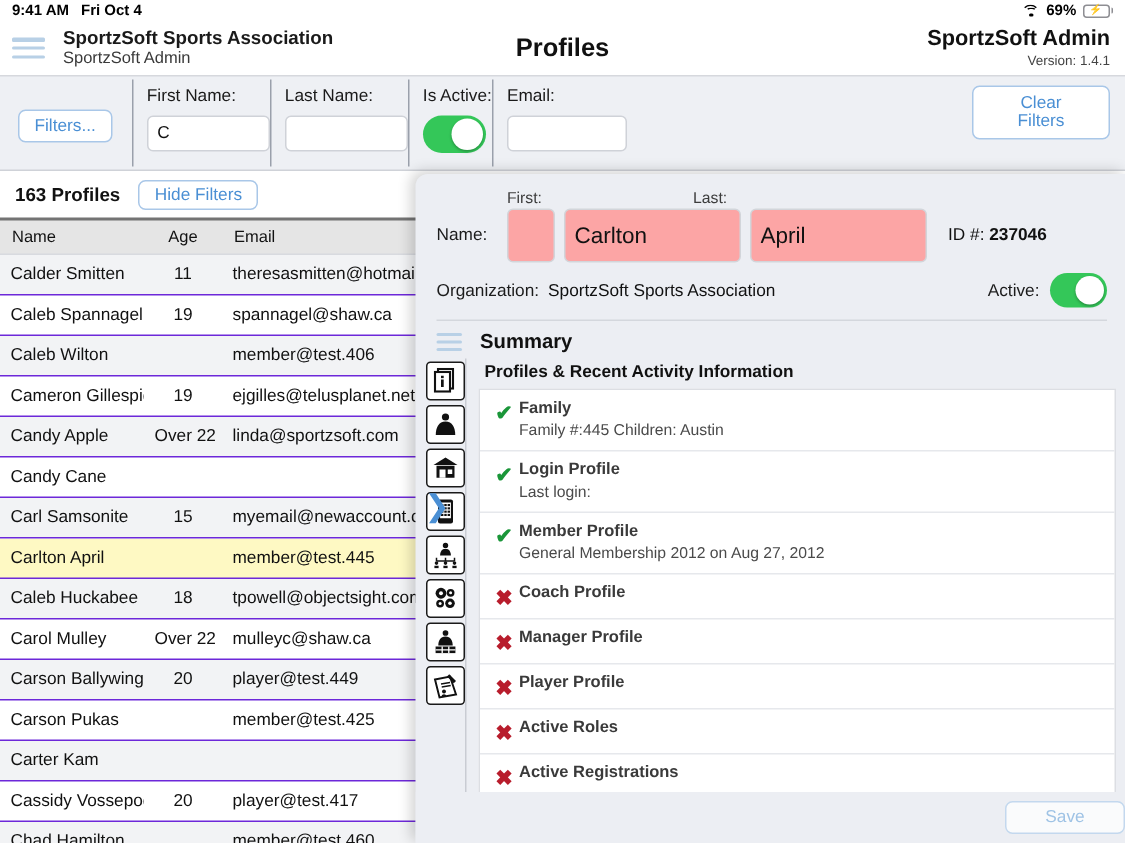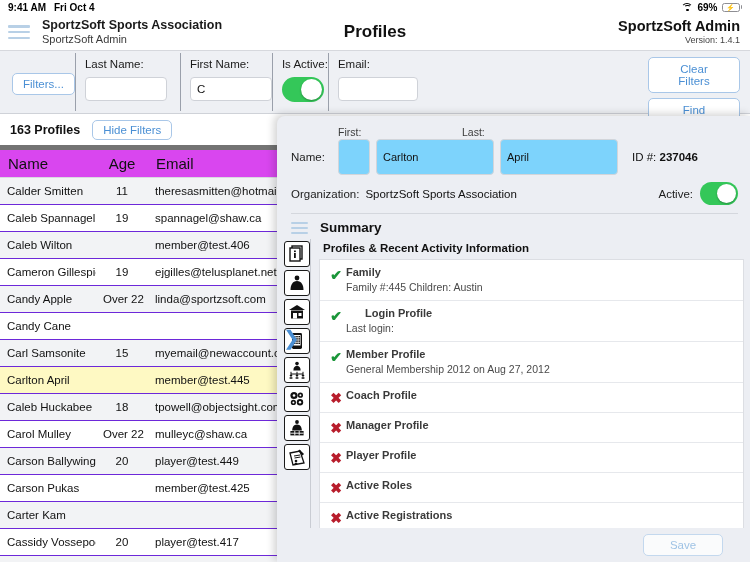--- a/index.html
+++ b/index.html
@@ -102,23 +102,23 @@
   
   .tablewrap { position: absolute; left: 0; top: 114px; width: 290px; bottom: 0; background: #fff; }
   .tablehead-row { height: 31px; display: flex; align-items: center; padding-left: 10px; background: #fff; }
   .profcount { font-size: 12.5px; font-weight: bold; color: #111; }
   .hidefilters {
     margin-left: 12px; font-size: 11.5px; color: #4a8fd4; background: #fff;
     border: 1px solid #a9c7e8; border-radius: 5px; padding: 3px 10px; cursor: pointer;
   }
   table.grid { width: 290px; border-collapse: collapse; table-layout: fixed; }
   table.grid th {
-    font-size: 15px; font-weight: normal; color: #111; text-align: left;
-    padding: 5px 8px; border-top: 5px solid #737373; border-bottom: 1px solid #d8dadf;
-    background: #d946ef;
+    font-size: 11px; font-weight: normal; color: #111; text-align: left;
+    padding: 5px 8px; border-top: 2px solid #737373; border-bottom: 1px solid #d8dadf;
+    background: #e5e5e5;
   }
   table.grid td {
     font-size: 11.5px; color: #111; padding: 7px 7px;
     border-bottom: 1px solid #6d28d9;
     white-space: nowrap; overflow: hidden; text-overflow: clip;
   }
   table.grid .c-name { width: 96px; }
   table.grid .c-age  { width: 52px; text-align: center; }
   table.grid .c-email{ width: 142px; }
   table.grid tr.alt td { background: #f2f3f5; }
@@ -134,22 +134,22 @@
     background: #eceef3; border-radius: 8px 0 0 0;
     box-shadow: -3px -2px 9px rgba(0,0,0,.18);
     z-index: 5; overflow: hidden;
   }
   .panel-head { padding: 10px 12px 0 14px; }
   .name-labels { display: flex; font-size: 10.5px; color: #3c3c3c; margin-bottom: 1px; padding-left: 47px; }
   .name-labels .l-first { width: 124px; }
   .name-row { display: flex; align-items: center; gap: 6px; }
   .name-row .lbl { font-size: 11.5px; color: #1c1c1c; width: 41px; }
   .name-row input {
-    border: 1px solid #d2d5da; border-radius: 4px; height: 21px; background: #7dd3fc;
-    font-size: 11px; padding: 17px 6px; font-family: "Liberation Sans", sans-serif; color: #111;
+    border: 1px solid #d2d5da; border-radius: 4px; height: 21px; background: #fca5a5;
+    font-size: 15px; padding: 17px 6px; font-family: "Liberation Sans", sans-serif; color: #111;
   }
   .in-title { width: 32px; }
   .in-first { width: 118px; }
   .in-last  { width: 118px; }
   .idbox { margin-left: 8px; font-size: 11.5px; color: #111; }
   .idbox b { font-weight: bold; }
   .org-row { display: flex; align-items: center; margin-top: 7px; justify-content: flex-end; }
   .org-row .lbl { font-size: 11.5px; color: #1c1c1c; }
   .org-row .val { font-size: 11.5px; color: #111; margin-left: 6px; }
   .org-row .act-lbl { margin-left: auto; font-size: 11.5px; color: #1c1c1c; margin-right: 7px; }
@@ -178,21 +178,21 @@
   .list-head { font-size: 11.5px; font-weight: bold; color: #111; margin: 3px 0 5px 4px; }
   .plist { background: #fff; border: 1px solid #dcdee3; }
   .pitem { display: flex; align-items: flex-start; padding: 5px 8px 5px 6px; border-bottom: 1px solid #e6e8ec; min-height: 30px; }
   .pitem:last-child { border-bottom: none; }
   .mark { width: 20px; flex: 0 0 20px; font-size: 14px; font-weight: bold; line-height: 1.1; text-align: center; padding-top: 3px; }
   .mark.ok { color: #1a9639; }
   .mark.no { color: #b81d2c; }
   .ptext { flex: 1; }
   .ptitle { font-size: 11px; font-weight: bold; color: #3a3a3a; line-height: 1.35; }
   .psub { font-size: 10.5px; color: #4a4a4a; line-height: 1.45; }
-  .panel-foot { position: absolute; left: 0; right: 0; bottom: 0; height: 34px; background: #eceef3; display: flex; align-items: center; justify-content: flex-end; padding-right: 27px; }
+  .panel-foot { position: absolute; left: 0; right: 0; bottom: 0; height: 34px; background: #eceef3; display: flex; align-items: center; justify-content: flex-end; padding-right: 0; }
   .savebtn {
     font-size: 11.5px; color: #9fc3e5; background: #fafbfc;
     border: 1px solid #c3d8ee; border-radius: 5px; width: 80px; padding: 4px 0; text-align: center; cursor: default;
   }
 </style>
 </head>
 <body>
 
 <div id="app">
 
@@ -226,45 +226,44 @@
     <div class="page-title">Profiles</div>
     <div class="right-block">
       <div class="admin-name">SportzSoft Admin</div>
       <div class="version">Version: 1.4.1</div>
     </div>
   </div>
 
   <div class="filterbar">
     <button class="filters-btn">Filters...</button>
 
+    <div class="fld f-first">
+      <div class="fld-label">First Name:</div>
+      <input type="text" value="C" style="">
+    </div>
+
     <div class="fld f-last">
       <div class="fld-label">Last Name:</div>
       <input type="text" value="" style="">
-    </div>
-
-    <div class="fld f-first">
-      <div class="fld-label">First Name:</div>
-      <input type="text" value="C" style="">
     </div>
 
     <div class="fld f-active">
       <div class="fld-label">Is Active:</div>
       <div class="switch">
           <span class="knob"></span>
         </div>
     </div>
 
     <div class="fld f-email">
       <div class="fld-label">Email:</div>
       <input type="text" value="" style="">
     </div>
 
     <div class="fbtns">
       <button class="fbtn">Clear Filters</button>
-      <button class="fbtn">Find</button>
     </div>
   </div>
 
   <div class="tablewrap">
     <div class="tablehead-row">
       <span class="profcount">163 Profiles</span>
       <button class="hidefilters">Hide Filters</button>
     </div>
     <table class="grid">
       <thead>
@@ -486,21 +485,21 @@
             <div class="pitem">
               <span class="mark ok">✔</span>
               <span class="ptext">
                 <span class="ptitle" style="display: block;">Family</span>
                 <span class="psub" style="display: block;">Family #:445  Children: Austin</span>
               </span>
             </div>
             <div class="pitem">
               <span class="mark ok">✔</span>
               <span class="ptext">
-                <span class="ptitle" style="display: block; margin-left: 19px;">Login Profile</span>
+                <span class="ptitle" style="display: block;">Login Profile</span>
                 <span class="psub" style="display: block;">Last login:</span>
               </span>
             </div>
             <div class="pitem">
               <span class="mark ok">✔</span>
               <span class="ptext">
                 <span class="ptitle" style="display: block;">Member Profile</span>
                 <span class="psub" style="display: block;">General Membership 2012 on Aug 27, 2012</span>
               </span>
             </div>

